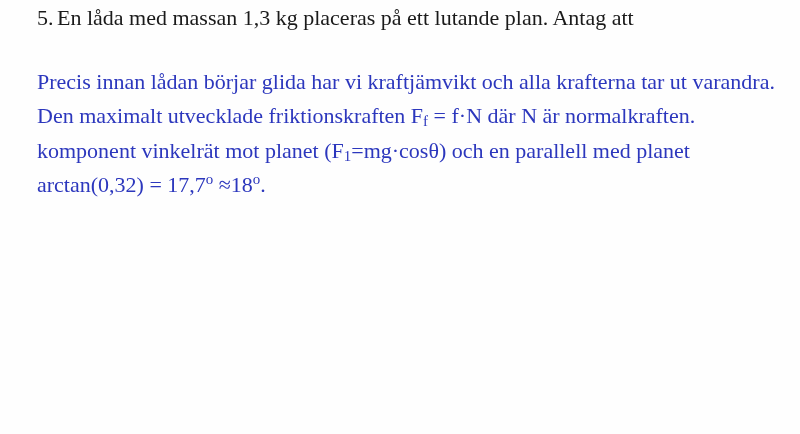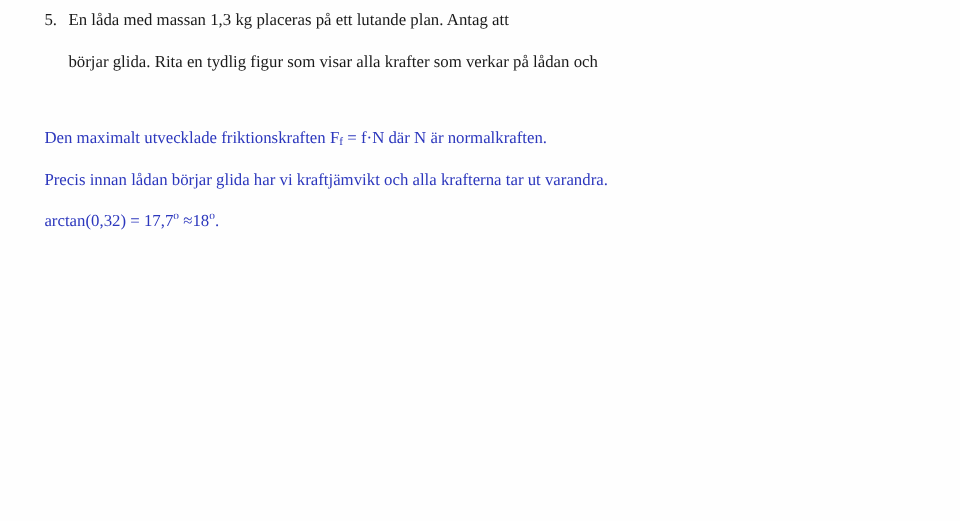--- a/index.html
+++ b/index.html
@@ -9,21 +9,21 @@
   }
   .page {
     position: relative;
     width: 800px;
     height: 434px;
     overflow: hidden;
     background: #fefefe;
     box-sizing: border-box;
     padding: 1px 20px 0 37px;
     font-family: "Liberation Serif", "DejaVu Serif", serif;
-    font-size: 14px;
+    font-size: 22px;
     line-height: 34.5px;
   }
   .line {
     white-space: pre;
   }
   .problem {
     color: var(--problem-color, #1a1a1a);
   }
   .problem .indent {
     padding-left: 20px;
@@ -43,22 +43,22 @@
   sub { vertical-align: -0.22em; }
   sup { vertical-align: 0.55em; }
 </style>
 </head>
 <body style="background: rgb(254, 254, 254);">
 
 <div class="page">
 
   <div class="problem">
     <div class="line"><span class="pnum">5.</span><span>En låda med massan 1,3 kg placeras på ett lutande plan. Antag att</span></div>
-    <div class="line indent">börjar glida. Rita en tydlig figur som visar alla krafter som verkar på lådan och</div>
   </div>
 
   <div class="solution">
+    <div class="line">Precis innan lådan börjar glida har vi kraftjämvikt och alla krafterna tar ut varandra.</div>
     <div class="line">Den maximalt utvecklade friktionskraften F<sub>f</sub> = f·N där N är normalkraften.</div>
-    <div class="line">Precis innan lådan börjar glida har vi kraftjämvikt och alla krafterna tar ut varandra.</div>
+    <div class="line">komponent vinkelrät mot planet (F<sub>1</sub>=mg·cosθ) och en parallell med planet</div>
     <div class="line">arctan(0,32) = 17,7<sup>o</sup> ≈18<sup>o</sup>.</div>
   </div>
 
 </div>
 
 </body></html>

